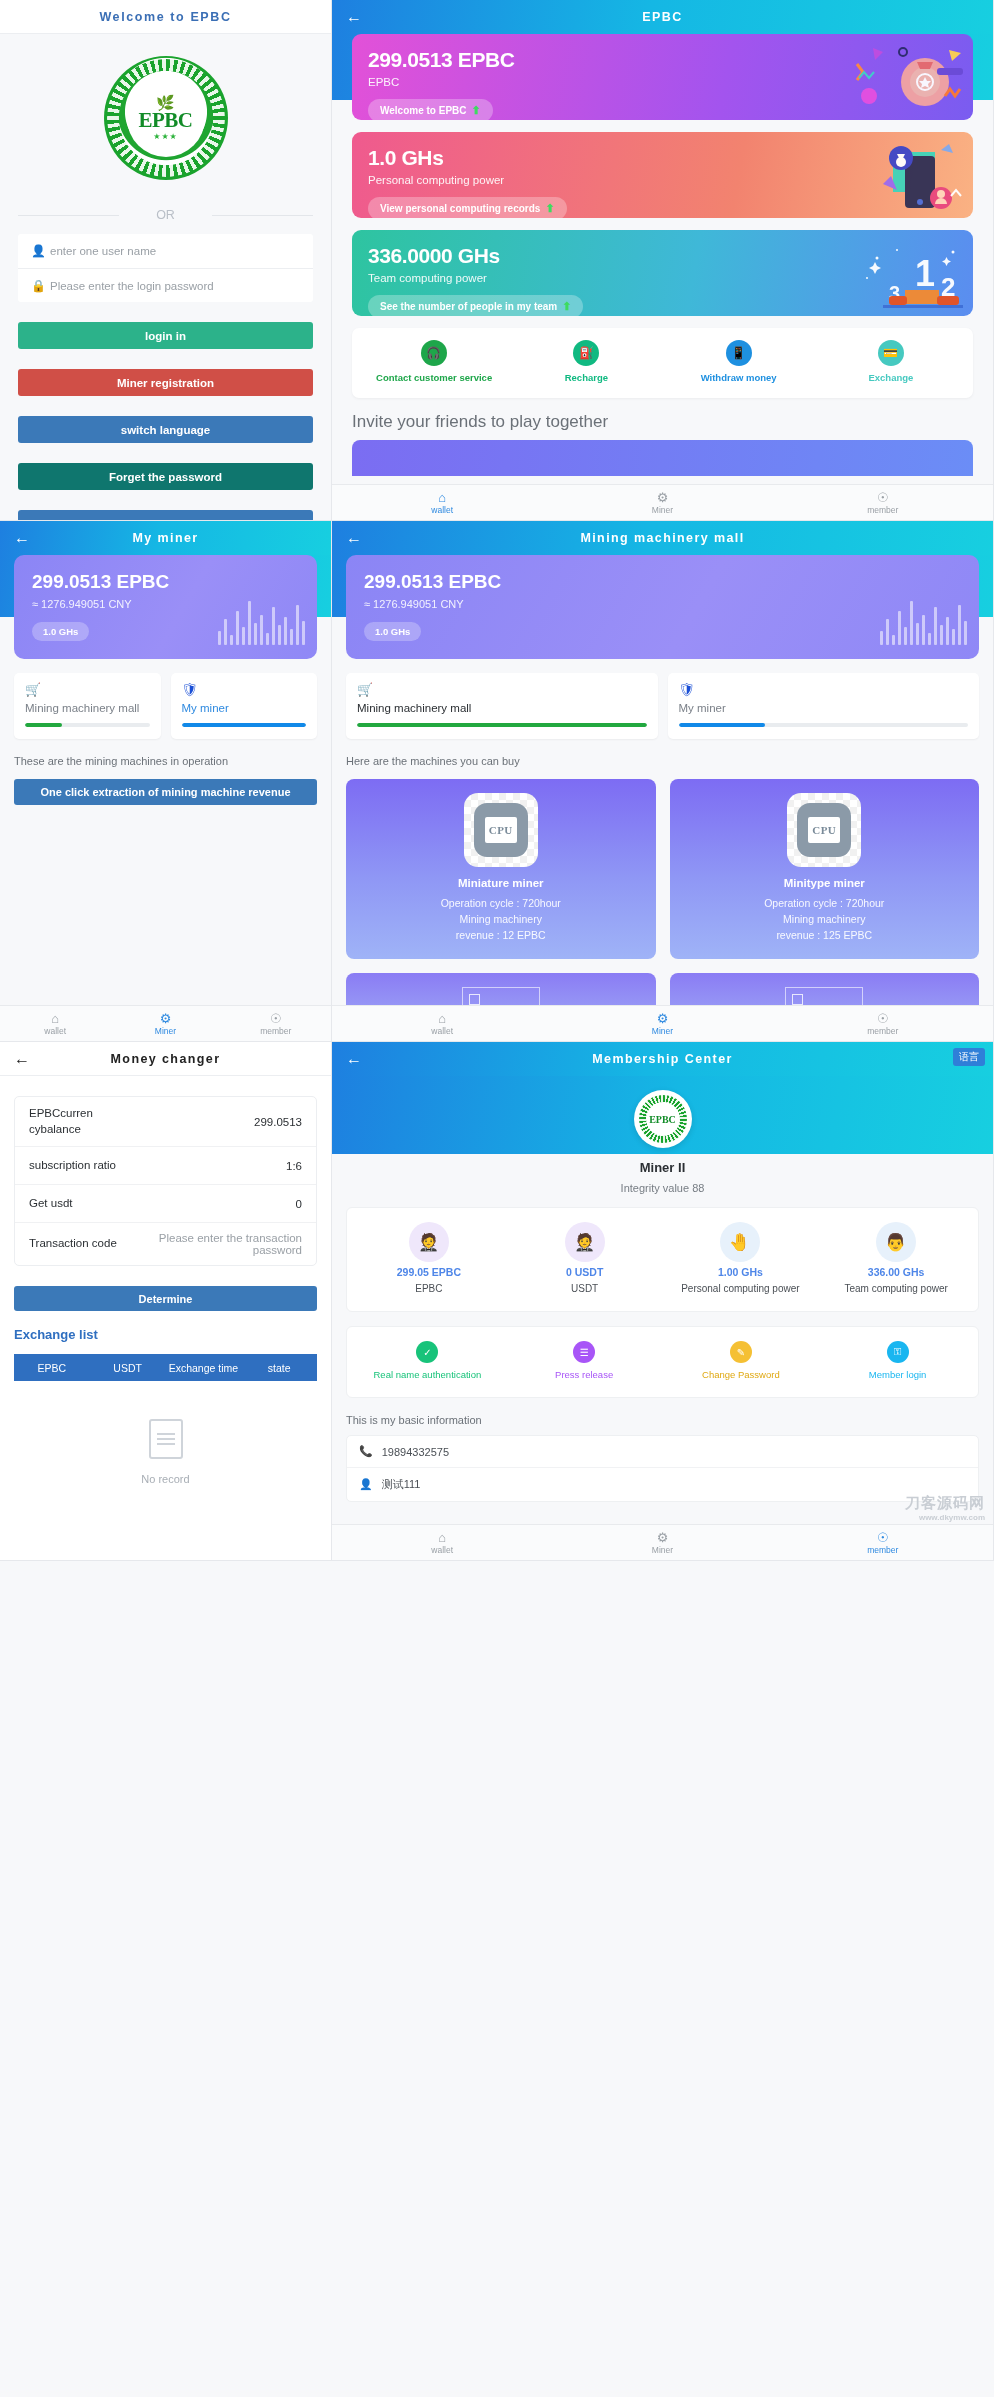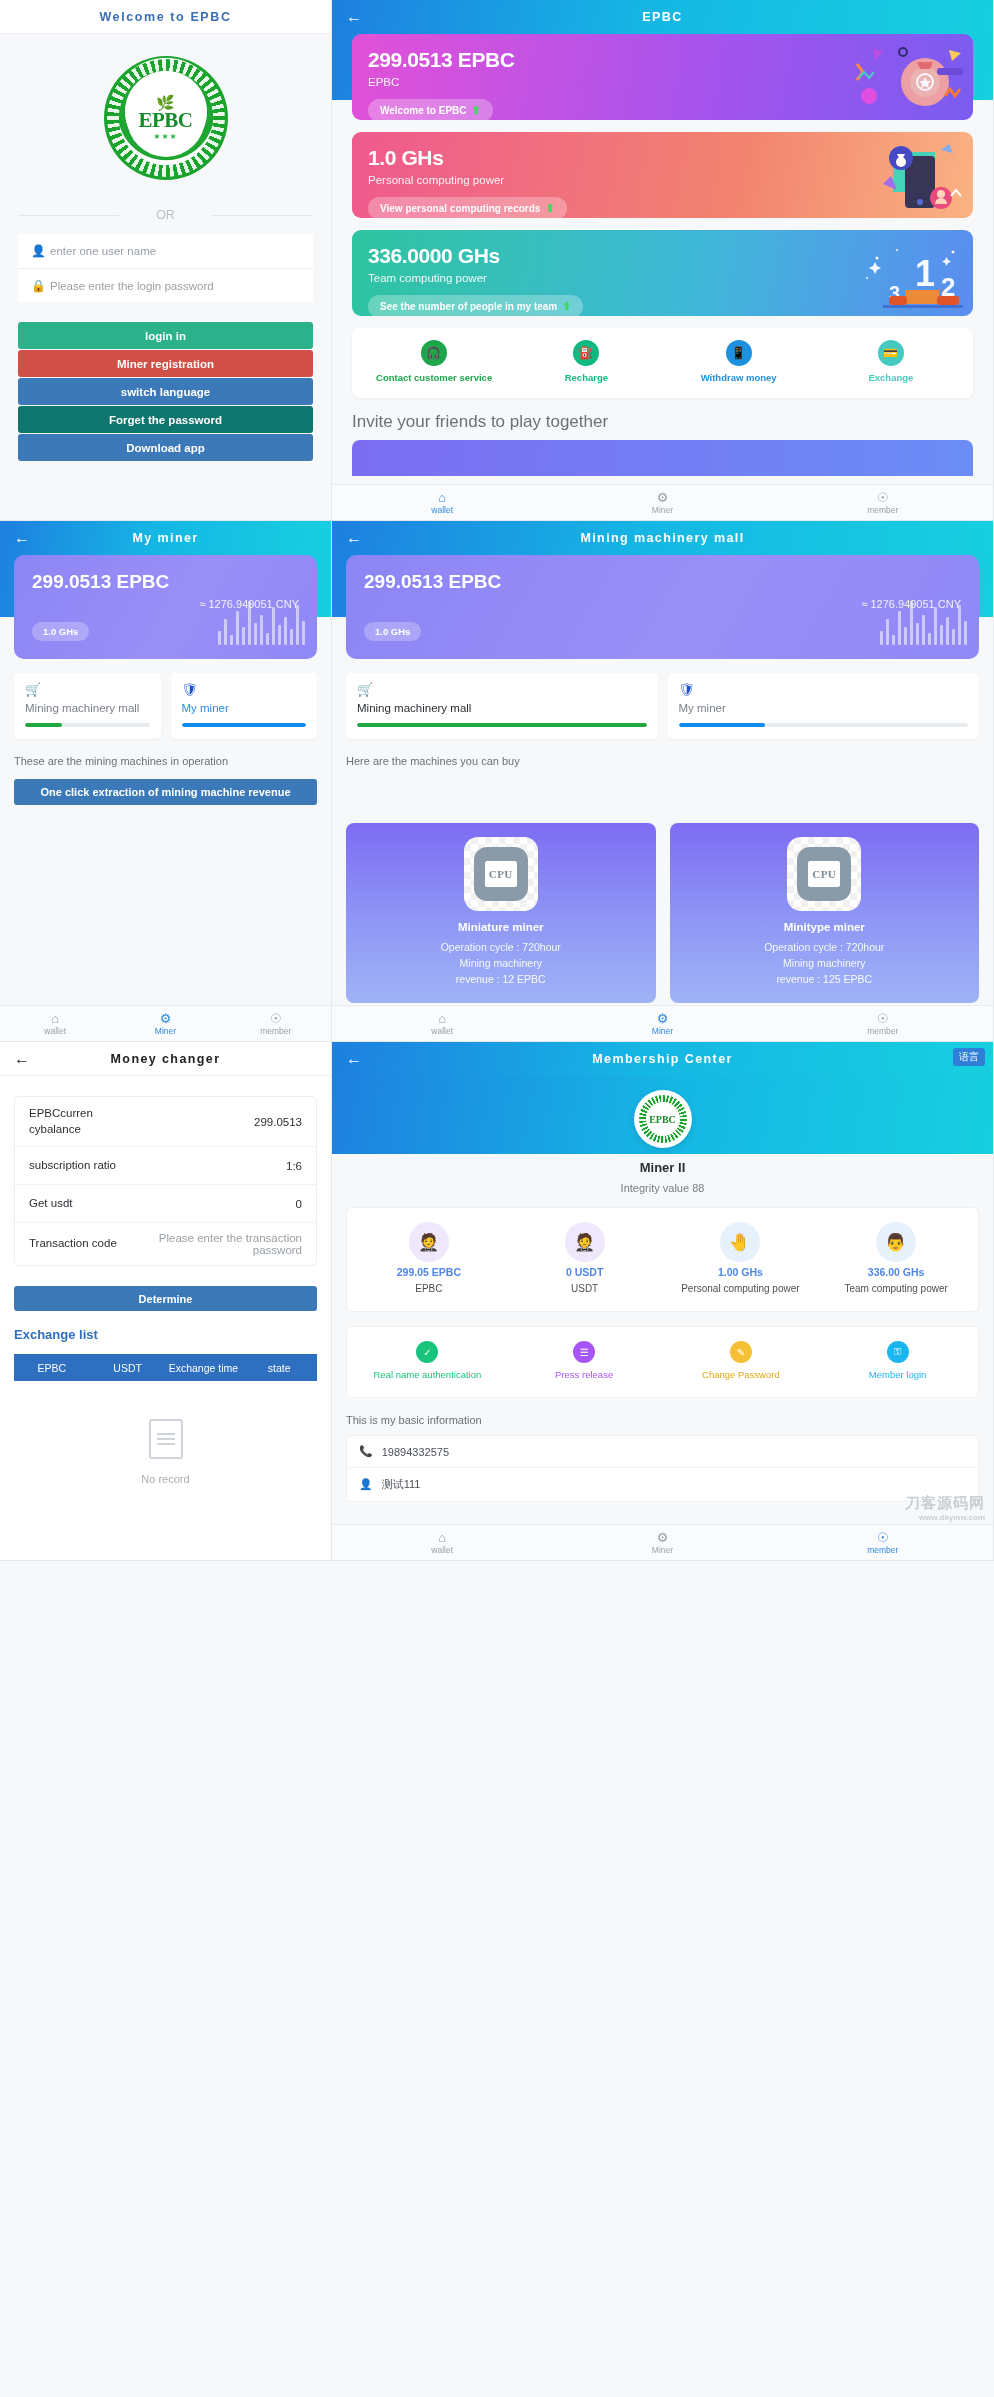--- a/index.html
+++ b/index.html
@@ -31,21 +31,21 @@
   .logo-text { font-family: "Liberation Serif", serif; font-size: 21px; font-weight: 700; color: #128c28; letter-spacing: -0.5px; }
   .logo-stars { font-size: 8px; color: #2bb23a; letter-spacing: 1px; margin-top: -1px;}
   .or-row { display:flex; align-items:center; margin: 28px 18px 12px 18px; gap: 28px; }
   .or-row .ln { flex:1; height:1px; background:#e3e6ea; }
   .or-row .or { color:#b9bfc7; font-size:12.5px; padding: 0 9px; }
   .field-card { background:#fff; margin: 0 18px; border-radius: 3px; }
   .field { display:flex; align-items:center; height: 34px; padding-left: 10px; }
   .field + .field { border-top: 1px solid #eceef1; }
   .field .fi { width: 22px; color:#7b7f85; font-size: 12px; display:flex; justify-content:center;}
   .field .ftxt { color:#9aa0a6; font-size: 11.5px; }
-  .btns { margin: 20px 18px 0 18px; display:flex; flex-direction:column; gap: 1px; }
+  .btns { margin: 20px 18px 0 18px; display:flex; flex-direction:column; gap: 20px; }
   .btn { height: 27px; border-radius: 3px; display:flex; align-items:center; justify-content:center;
          color:#fff; font-size:11.5px; font-weight:700; cursor:pointer; border:none; width:100%; font-family:inherit;}
   .b-green { background:#2cb28a; }
   .b-red   { background:#d04f47; }
   .b-blue  { background:#3b79b8; }
   .b-amber { background:#0f766e; }
 
   
   .mhead { height: 34px; display:flex; align-items:center; position:relative; color:#fff;
            background: linear-gradient(100deg,#1e7fe0 0%, #15b7e4 48%, #17cfe0 100%); }
@@ -84,38 +84,38 @@
          color:#9aa0a6; font-size:8.5px; }
   .tab.on { color:#2f8ae0; }
   .tab .ti { font-size:13px; line-height:1; }
 
   
   .m-hero { position:absolute; top:0; left:0; right:0; height:96px;
             background: linear-gradient(100deg,#1e7fe0 0%, #15b7e4 48%, #17cfe0 100%); }
   .bal-card { position:relative; margin: 0 14px; border-radius:10px; padding: 16px 18px 18px;
               background: linear-gradient(120deg,#8b85f5 0%, #9a8ff7 55%, #8f88f6 100%); color:#fff; overflow:hidden; }
   .bal-card .amt { font-size: 19px; font-weight:700; }
-  .bal-card .cny { font-size: 11px; opacity:.88; margin-top:5px;text-align:right; }
+  .bal-card .cny { font-size: 11px; opacity:.88; margin-top:5px; }
   .bal-card .ghs { display:inline-block; margin-top:12px; background:rgba(255,255,255,.26);
                    padding:4px 11px; border-radius:14px; font-size:9.5px; font-weight:700; }
   .bars { position:absolute; right:12px; bottom:14px; display:flex; align-items:flex-end; gap:3px; height:48px; opacity:.55;}
   .bars i { width:3px; background:#fff; border-radius:1px; display:block;}
   .tabs2 { display:flex; gap:10px; margin: 14px 14px 0; }
   .tab2 { flex:1; background:#fff; border-radius:5px; padding:10px 11px 12px; box-shadow:0 1px 2px rgba(0,0,0,.05); cursor:pointer;}
   .tab2 .ic { font-size:13px; line-height:1; }
   .tab2 .tl { font-size:11.5px; margin-top:6px; color:#7b8189; }
   .tab2.active .tl { color:#2f8ae0; }
   .tab2 .pbar { height:4px; background:#e9ecef; border-radius:3px; margin-top:9px; overflow:hidden;}
   .tab2 .pbar i { display:block; height:100%; border-radius:3px;}
   .hint { font-size:11px; color:#6b7178; margin: 16px 14px 0; }
   .wide-btn { margin: 12px 14px 0; height:26px; background:#3b79b8; color:#fff; border-radius:3px;
               display:flex; align-items:center; justify-content:center; font-size:11px; font-weight:700; cursor:pointer;}
   .mall-grid { display:grid; grid-template-columns:1fr 1fr; gap:14px; margin: 12px 14px 0; }
   .mcard { border-radius:8px; padding:14px 10px 16px; text-align:center; color:#fff;
-           background: linear-gradient(180deg,#7d6cf3 0%, #8f97f5 55%, #9fb3f7 100%); margin-top: 44px; }
+           background: linear-gradient(180deg,#7d6cf3 0%, #8f97f5 55%, #9fb3f7 100%); }
   .mcard .chip { width:74px; height:74px; margin:0 auto 10px; border-radius:14px;
            background: repeating-conic-gradient(#f1f1f1 0 25%, #fff 0 50%) 0 0/14px 14px;
            display:flex; align-items:center; justify-content:center;}
   .mcard .chip .cpu { width:54px; height:54px; border-radius:13px; background:#8b9aa8;
            display:flex; align-items:center; justify-content:center; }
   .mcard .chip .cpu b { background:#fff; color:#7a8b99; font-size:11px; font-family:"Liberation Serif",serif;
            padding:7px 4px; border-radius:2px; letter-spacing:.5px;}
   .mcard .nm { font-size:11.5px; font-weight:700; margin-bottom:7px; }
   .mcard .ln { font-size:10.5px; opacity:.93; line-height:1.5; }
   .mcard.ph { height:72px; background:linear-gradient(180deg,#8a7cf4,#a4b4f7); }

